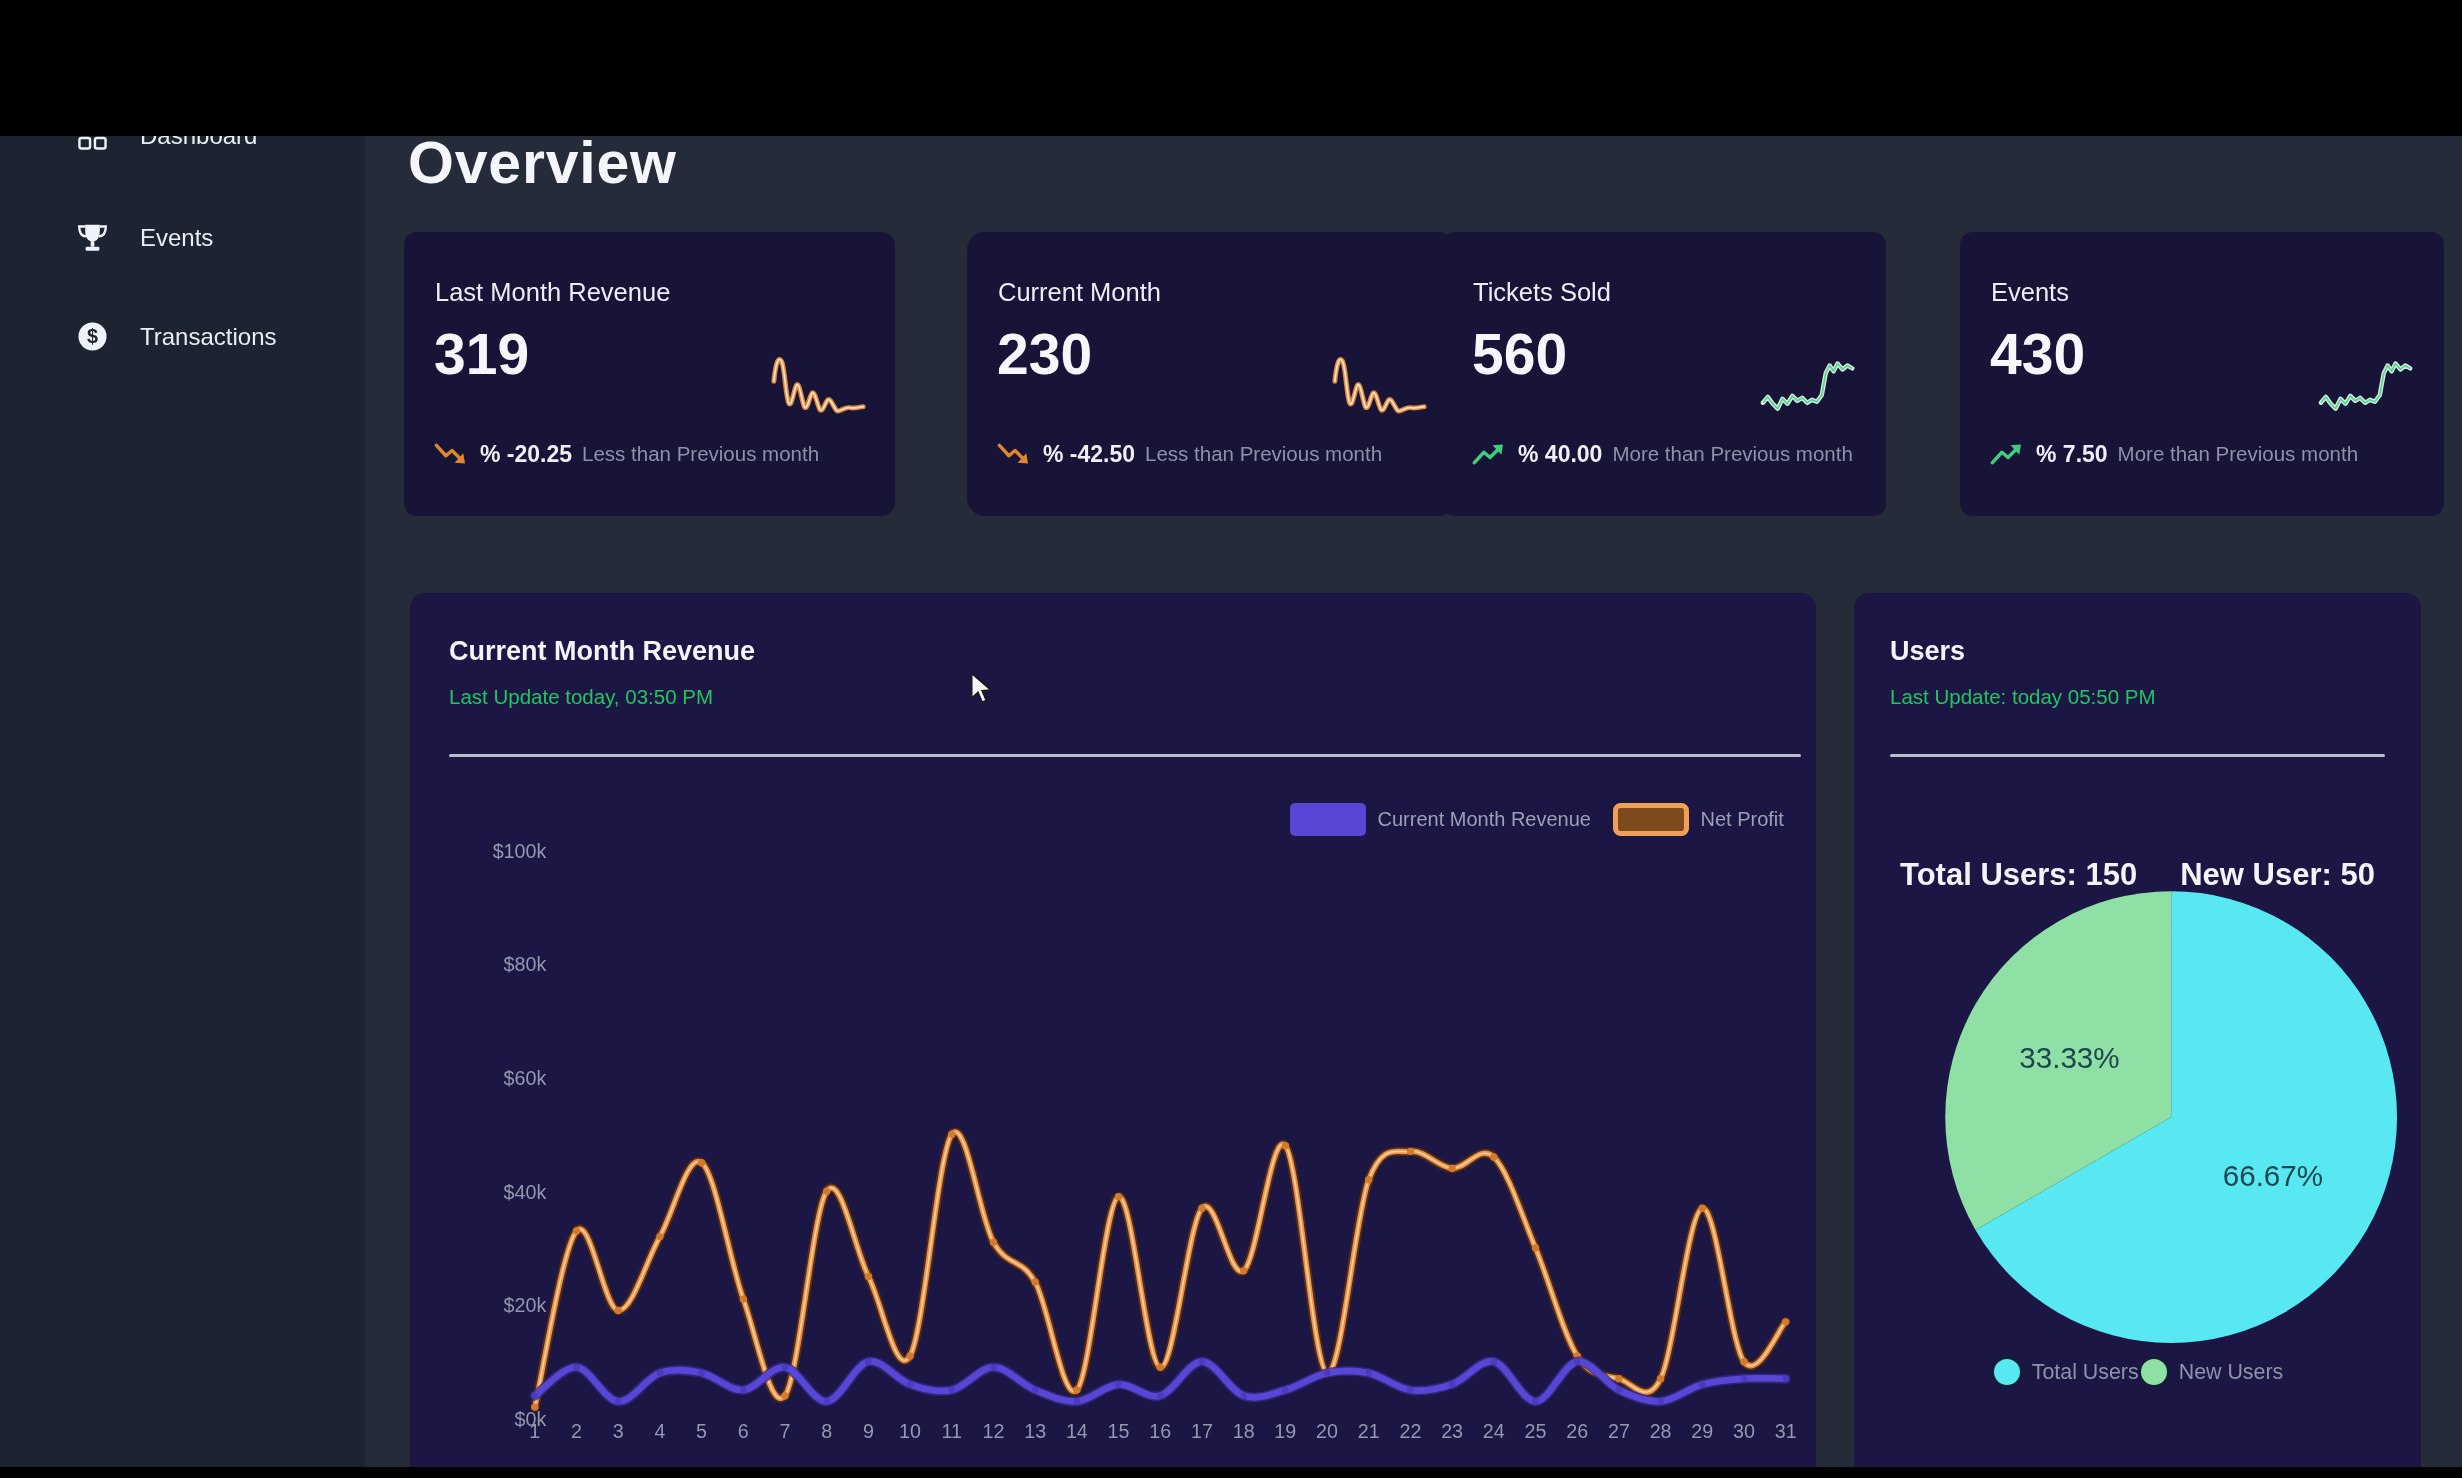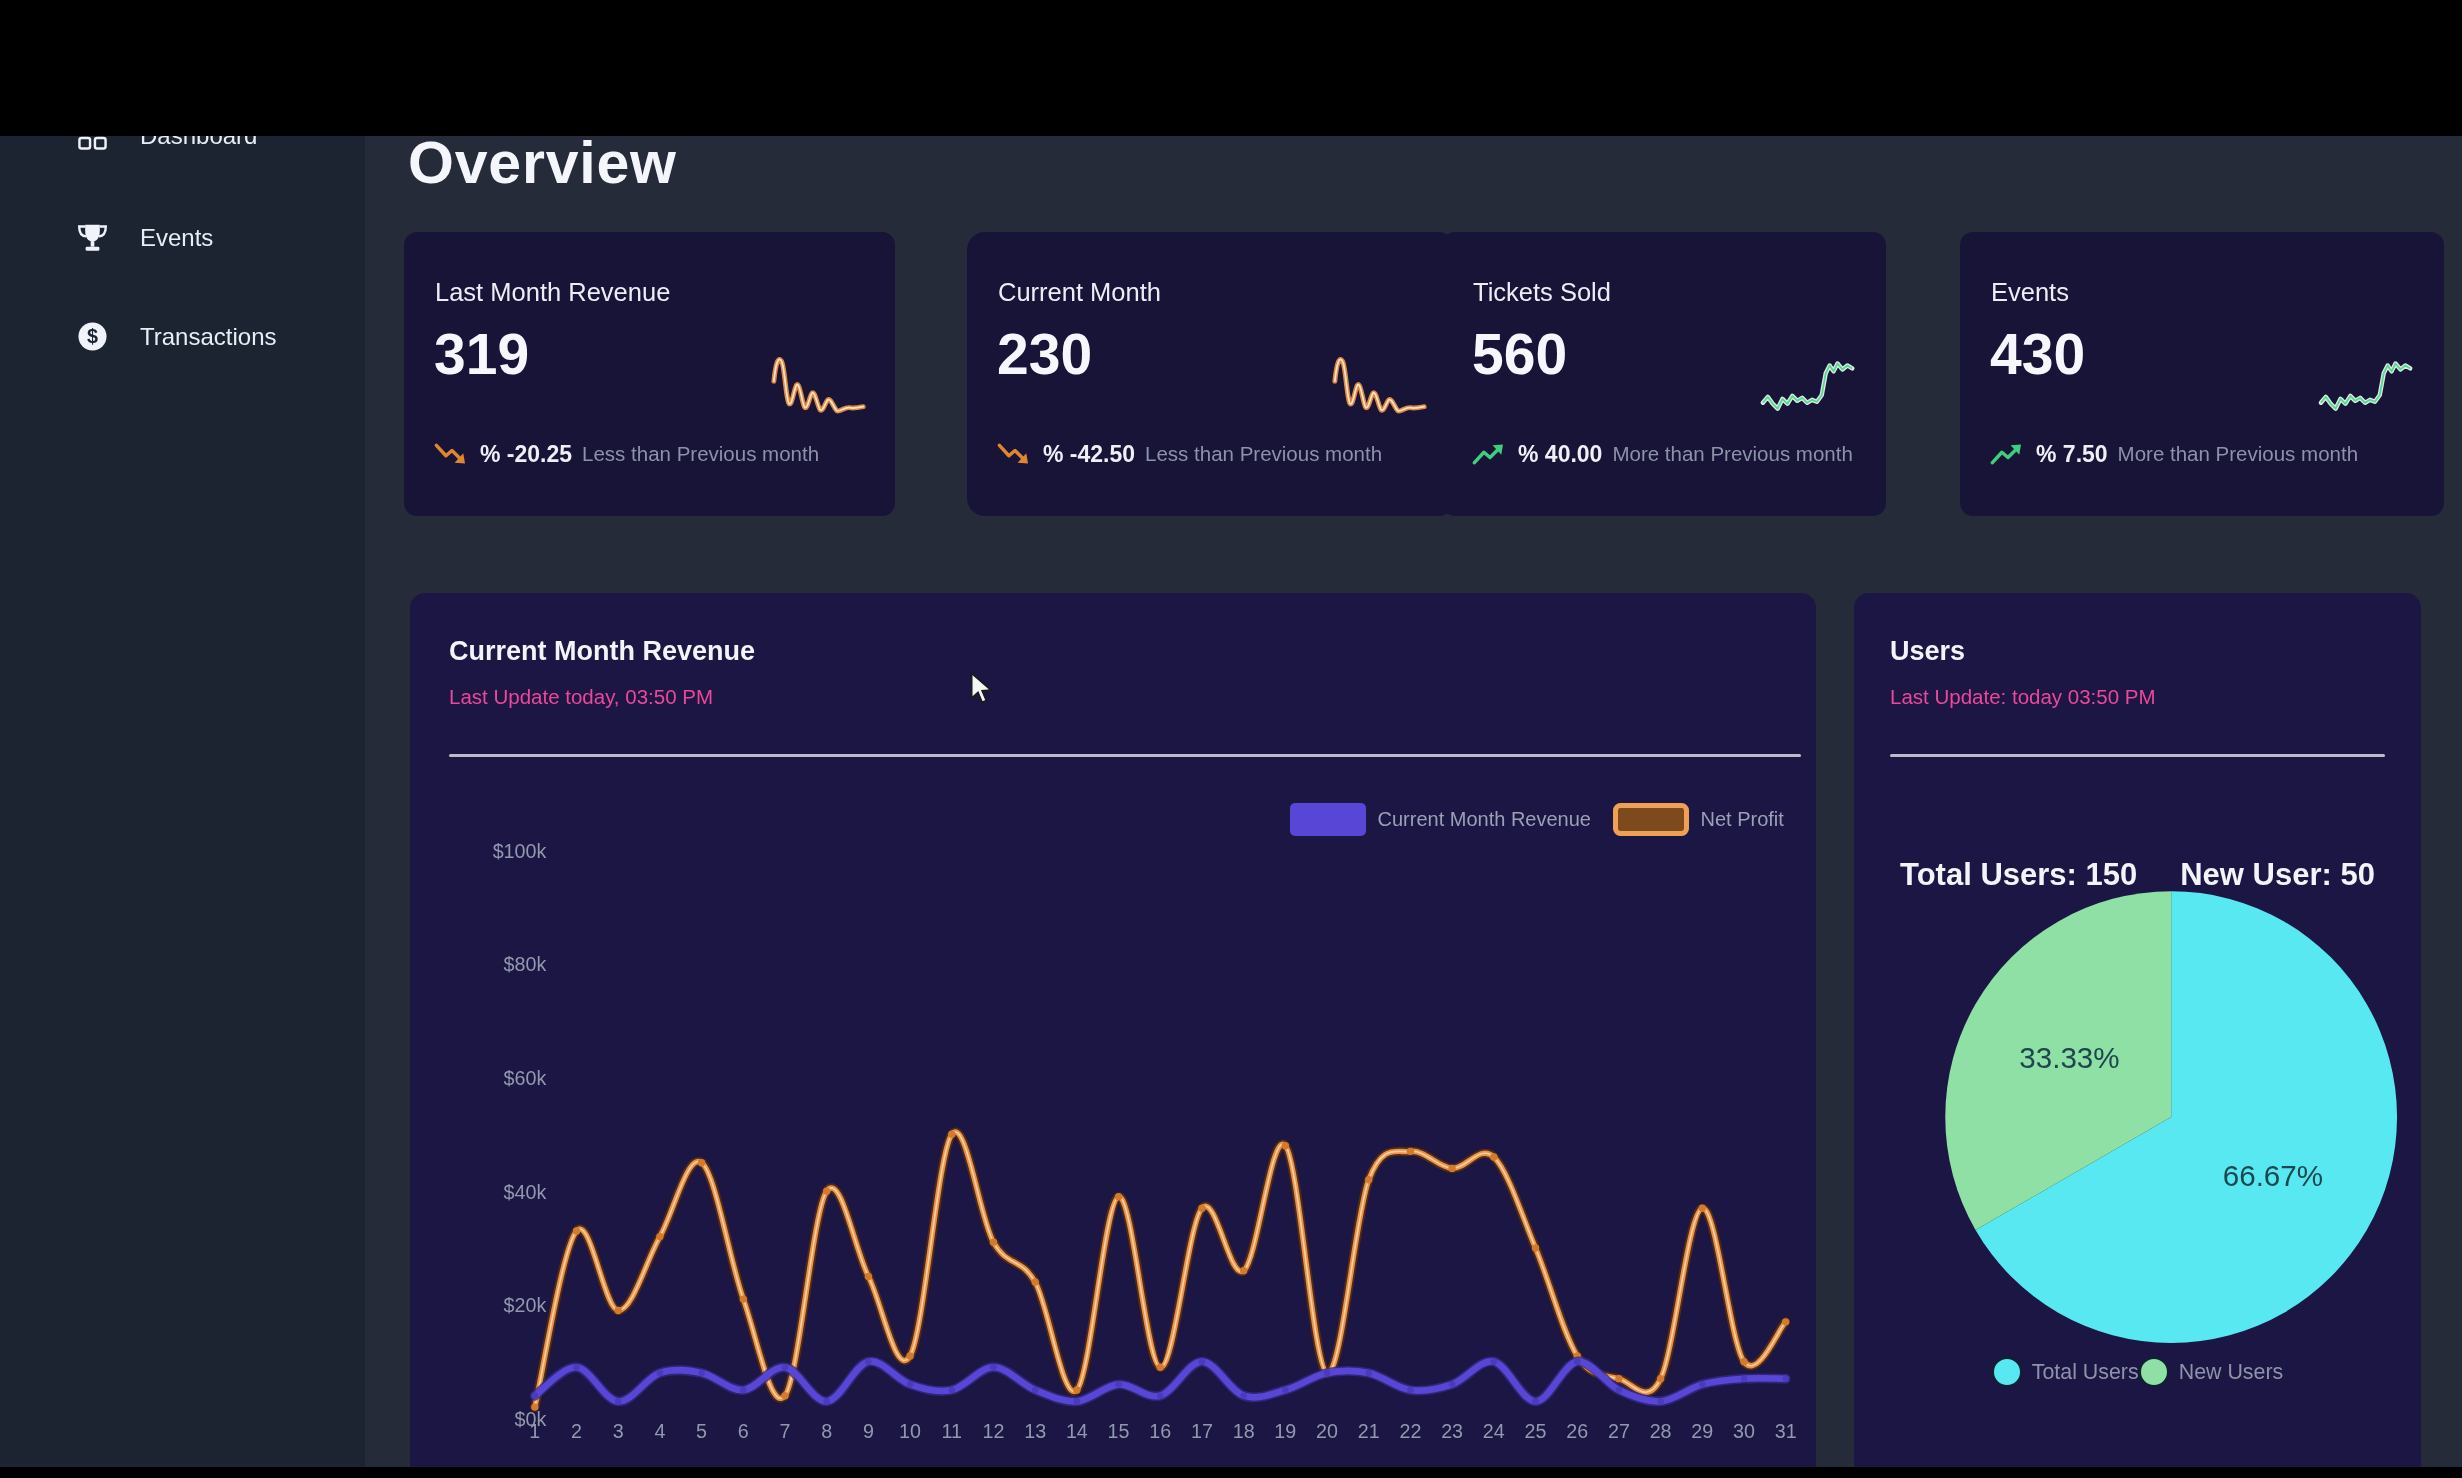--- a/index.html
+++ b/index.html
@@ -16,21 +16,21 @@
   .page-title{position:absolute;left:408px;top:89px;font-size:59px;font-weight:800;color:#f4f6fb;letter-spacing:0.8px;z-index:10;}
   .stat-card{position:absolute;top:232px;height:284px;background:#171438;border-radius:13px;z-index:10;}
   .sc-title{position:absolute;left:31px;top:46px;font-size:25.5px;color:#eceef6;font-weight:500;}
   .sc-value{position:absolute;left:30px;top:89px;font-size:57px;color:#f5f7fc;font-weight:700;}
   .sc-foot{position:absolute;left:30px;top:204px;height:36px;display:flex;align-items:center;gap:10px;}
   .sc-pct{font-size:23px;font-weight:700;color:#eef0f6;}
   .sc-note{font-size:20.5px;color:#8c92a8;}
   .sc-spark{position:absolute;right:21.4px;top:113px;width:108px;height:92px;}
   .panel{position:absolute;top:593px;height:996px;background:#1b1644;border-radius:15px 15px 0 0;z-index:10;}
   .panel-title{position:absolute;font-size:27px;font-weight:700;color:#f2f4fa;}
-  .panel-sub{position:absolute;font-size:20.5px;color:#ec4899;}
+  .panel-sub{position:absolute;font-size:20.5px;color:#22c55e;}
   .divider{position:absolute;height:3.3px;background:#b9bdc9;border-radius:1.6px;}
   .leg-item{position:absolute;top:209px;height:34px;display:flex;align-items:center;gap:11.5px;cursor:pointer;}
   .leg-swatch{display:inline-block;width:76px;height:33px;border-radius:5px;box-sizing:border-box;}
   .leg-label{font-size:20px;color:#9aa0b5;}
   .totals-row{position:absolute;left:0;top:264px;width:100%;display:flex;justify-content:center;gap:43px;}
   .totals-row .tot{font-size:31px;font-weight:700;color:#f2f4fa;}
   .pie-legend{position:absolute;left:0;top:764px;width:100%;display:flex;justify-content:center;}
   .pl-item{display:flex;align-items:center;gap:10px;cursor:pointer;}
   .pl-dot{width:30px;height:30px;border-radius:50%;border:2.5px solid #10222e;box-sizing:border-box;}
   .pl-label{font-size:21.4px;color:#8d93a8;}
@@ -266,21 +266,21 @@
         <circle cx="1472.02" cy="970.4" r="4" fill="#4a3ac0"></circle>
         <circle cx="1522.7900000000002" cy="984.24" r="4" fill="#4a3ac0"></circle>
         <circle cx="1573.5600000000002" cy="963.48" r="4" fill="#4a3ac0"></circle>
         <circle cx="1624.3300000000002" cy="956.56" r="4" fill="#4a3ac0"></circle>
         <circle cx="1675.1000000000001" cy="956.56" r="4" fill="#4a3ac0"></circle>
       </svg>
   </section>
 
   <section class="panel" style="left:1854px;width:567px;">
     <div class="panel-title" style="left:36px;top:43px;">Users</div>
-    <div class="panel-sub" style="left:36px;top:92px;">Last Update: today 03:50 PM</div>
+    <div class="panel-sub" style="left:36px;top:92px;">Last Update: today 05:50 PM</div>
     <div class="divider" style="left:36px;right:36px;top:161px;"></div>
 
     <div class="totals-row">
       <span class="tot">Total Users: 150</span>
       <span class="tot">New User: 50</span>
     </div>
 
     <svg id="pie-svg" style="position:absolute;left:0;top:0;" width="567" height="874" viewBox="0 0 690 1064">
         <path d="M386,638 L386.0,363.0 A275,275 0 1 1 147.8,775.5 Z" fill="#57e8f2"></path>
         <text x="509.83414459965957" y="721.512968273388" text-anchor="middle" font-size="36" fill="#1d4650" font-family="Liberation Sans, sans-serif">66.67%</text>

